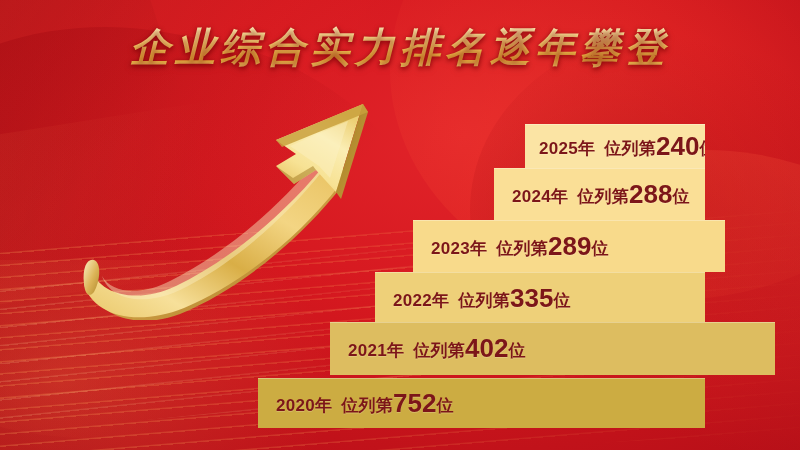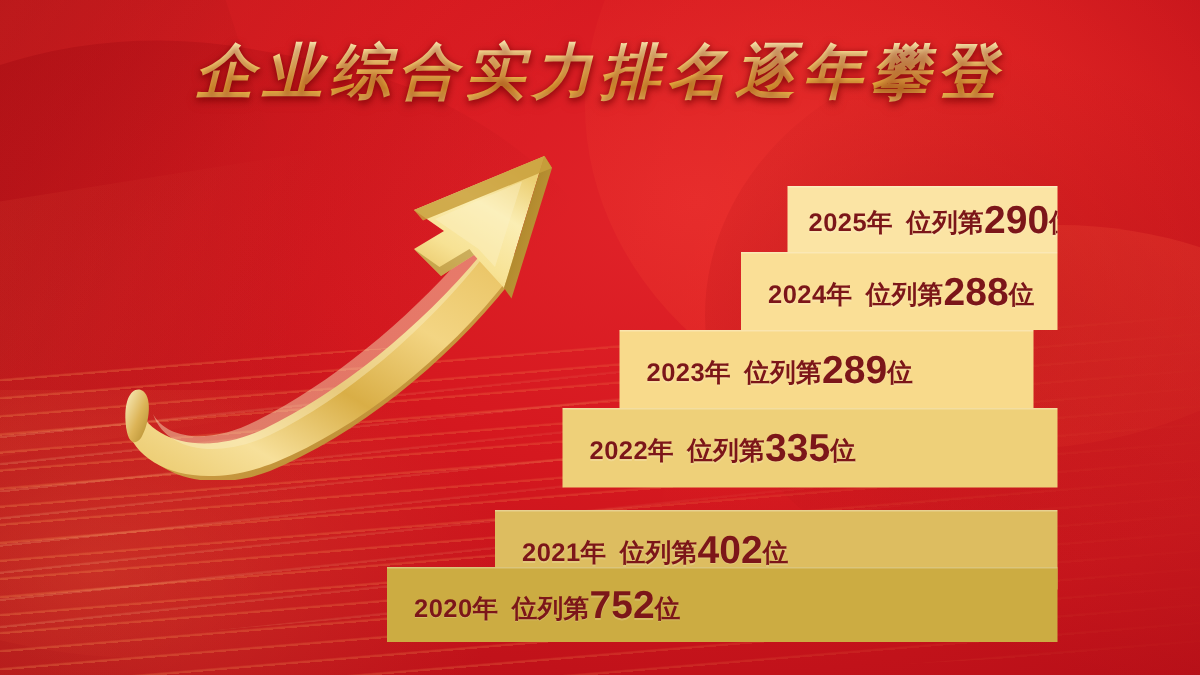--- a/index.html
+++ b/index.html
@@ -238,32 +238,32 @@
       <path d="M196,40 L283,4 L288,12 L202,47 Z" fill="#c9a03c" opacity="0.85"></path>
 
       <path d="M210,46 L268,21 L250,78 L239,66 Z" fill="#fcf2c8" opacity="0.40"></path>
 
       <path d="M196,66 L214,84 L236,70 L233,66 L213,78 Z" fill="#a8812a" opacity="0.55"></path>
     </svg>
   </div>
 
   <div id="stairs">
       <div class="step" style="left: 525px; top: 124px; width: 180px; height: 44px; background: linear-gradient(rgb(251, 228, 164) 0%, rgb(251, 228, 164) 100%);">
-        <div class="step-label" style="margin-left: 14px;"><span>2025年</span> <span>位列第</span><span class="rank">290</span><span>位</span></div>
+        <div class="step-label" style="margin-left: 14px;"><span>2025年</span> <span>位列第</span><span class="rank">240</span><span>位</span></div>
       </div>
       <div class="step" style="left: 494px; top: 168px; width: 211px; height: 52px; background: linear-gradient(rgb(250, 223, 150) 0%, rgb(250, 223, 150) 100%);">
         <div class="step-label" style="margin-left: 18px;"><span>2024年</span> <span>位列第</span><span class="rank">288</span><span>位</span></div>
       </div>
-      <div class="step" style="left: 413px; top: 220px; width: 276px; height: 52px; background: linear-gradient(rgb(248, 218, 139) 0%, rgb(248, 218, 139) 100%);">
+      <div class="step" style="left: 413px; top: 220px; width: 312px; height: 52px; background: linear-gradient(rgb(248, 218, 139) 0%, rgb(248, 218, 139) 100%);">
         <div class="step-label" style="margin-left: 18px;"><span>2023年</span> <span>位列第</span><span class="rank">289</span><span>位</span></div>
       </div>
       <div class="step" style="left: 375px; top: 272px; width: 330px; height: 53px; background: linear-gradient(rgb(238, 208, 121) 0%, rgb(238, 208, 121) 100%);">
         <div class="step-label" style="margin-left: 18px;"><span>2022年</span> <span>位列第</span><span class="rank">335</span><span>位</span></div>
       </div>
-      <div class="step" style="left: 330px; top: 340px; width: 375px; height: 53px; background: linear-gradient(rgb(221, 189, 96) 0%, rgb(221, 189, 96) 100%);">
+      <div class="step" style="left: 330px; top: 322px; width: 445px; height: 53px; background: linear-gradient(rgb(221, 189, 96) 0%, rgb(221, 189, 96) 100%);">
         <div class="step-label" style="margin-left: 18px;"><span>2021年</span> <span>位列第</span><span class="rank">402</span><span>位</span></div>
       </div>
       <div class="step" style="left: 258px; top: 378px; width: 447px; height: 50px; background: linear-gradient(rgb(204, 172, 66) 0%, rgb(204, 172, 66) 100%);">
         <div class="step-label" style="margin-left: 18px;"><span>2020年</span> <span>位列第</span><span class="rank">752</span><span>位</span></div>
       </div>
     </div>
 
 </div>
 
 </body></html>

